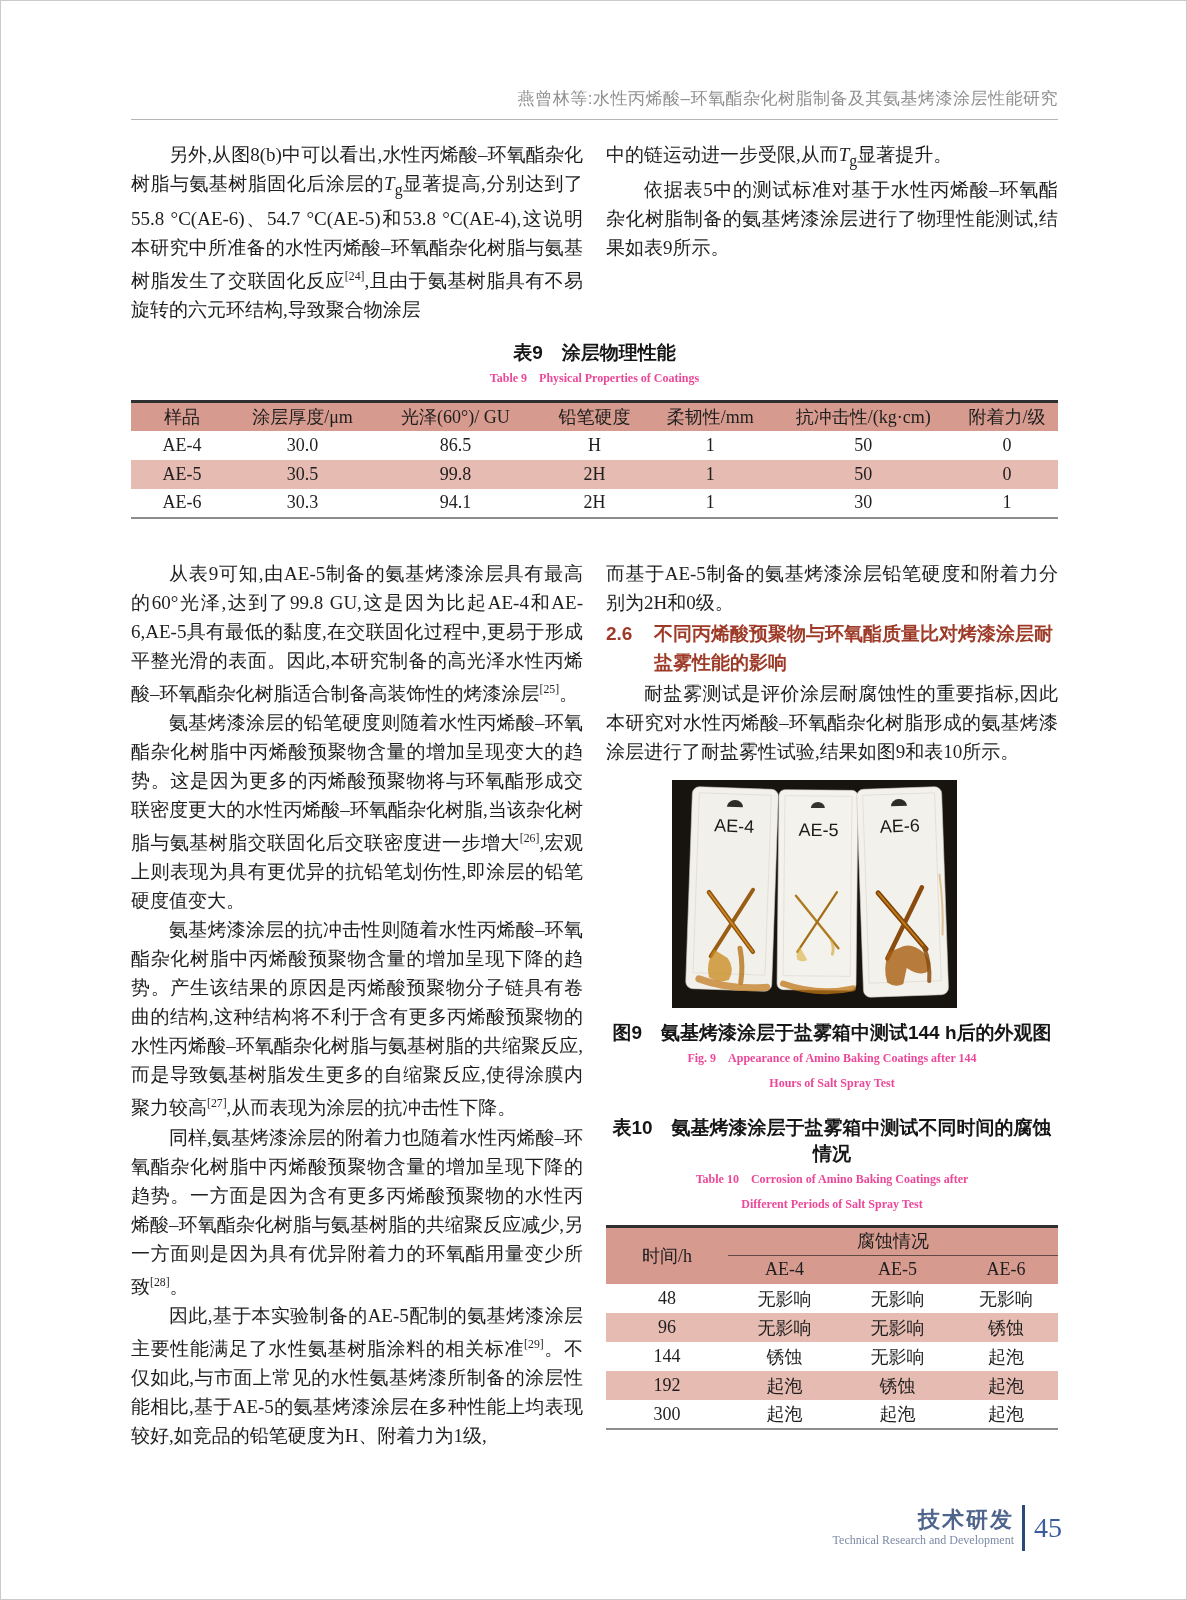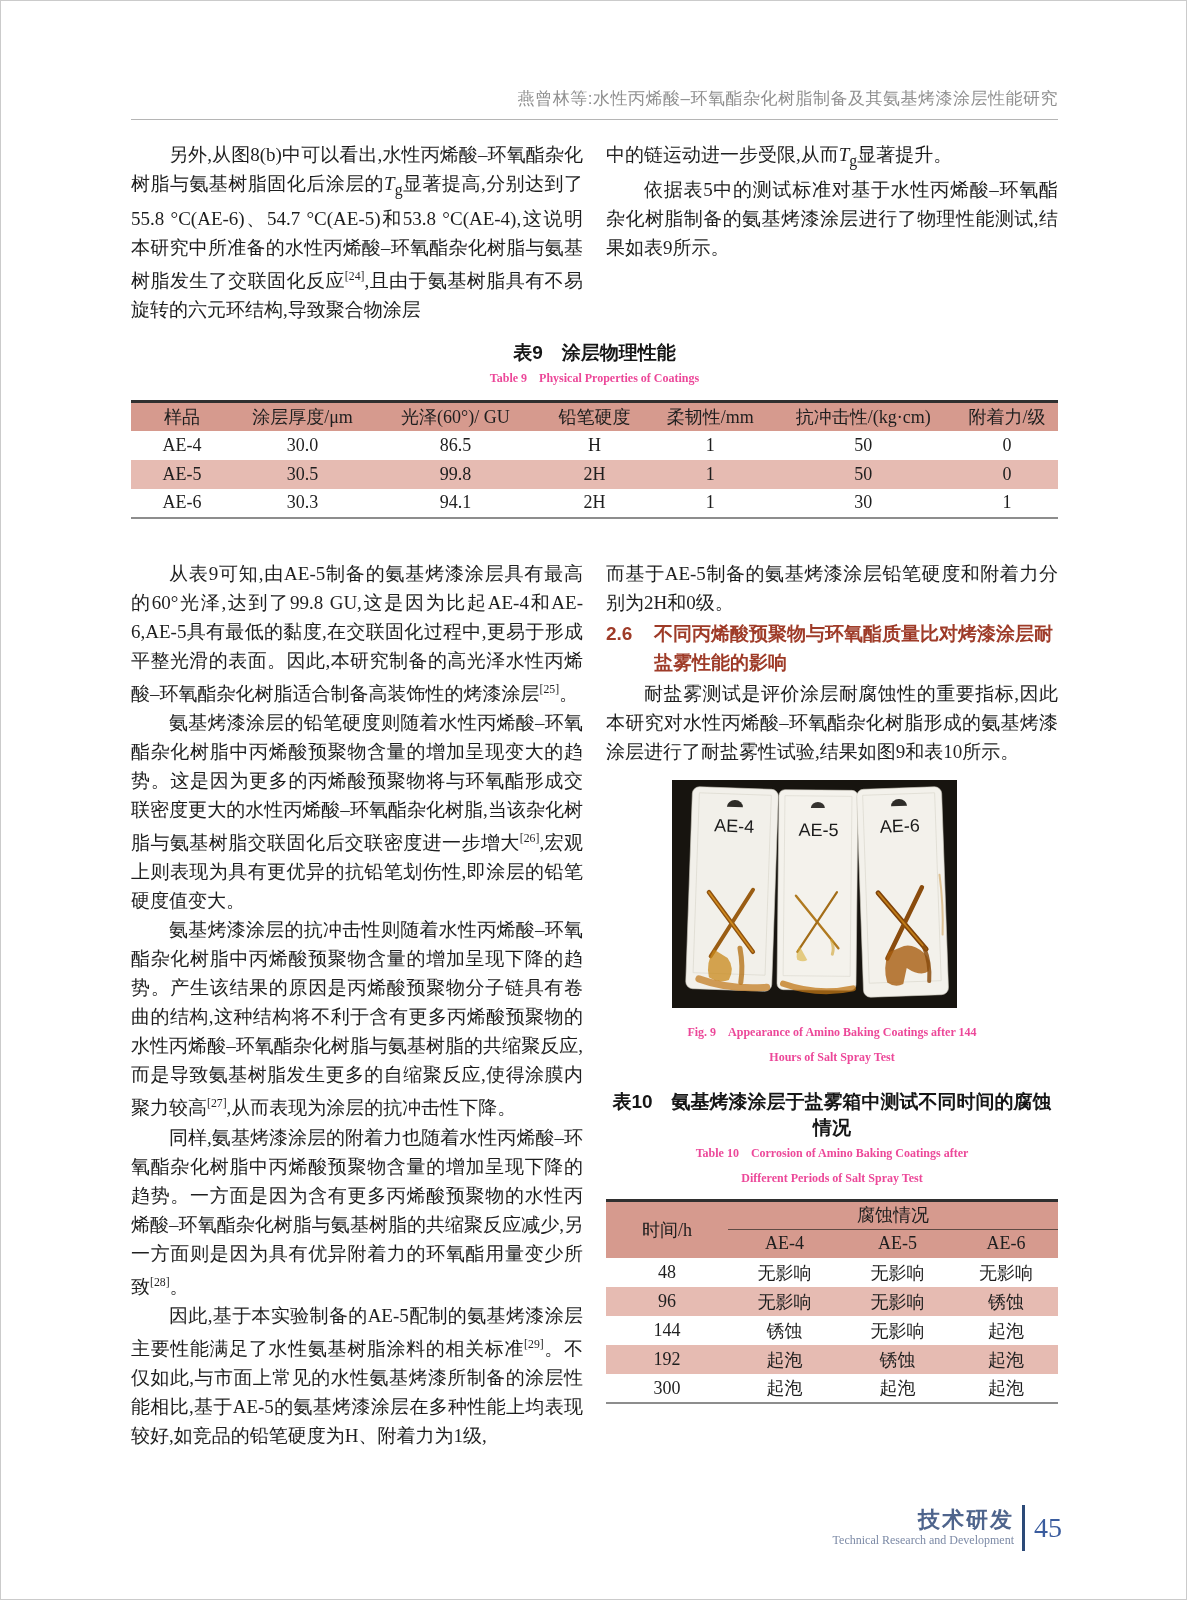--- a/index.html
+++ b/index.html
@@ -187,20 +187,21 @@
             <path d="M250 108 L213 178" stroke="#8a4c0e" stroke-width="4.5" stroke-linecap="round" fill="none"></path>
             <path d="M206 112 L252 170" stroke="#c07c18" stroke-width="1.8" stroke-linecap="round" fill="none"></path>
             <path d="M214 172 q-6 16 -2 30 q8 6 16 2 l4 -16 q14 10 22 4 q4 -10 -4 -18 q-10 -10 -20 -8 z" fill="#a85e10" opacity="0.8"></path>
             <path d="M250 168 q6 16 4 34" stroke="#8a4c0e" stroke-width="4" stroke-linecap="round" fill="none" opacity="0.85"></path>
             <path d="M268 96 q3 30 1 60" stroke="#c8923c" stroke-width="2" stroke-linecap="round" fill="none" opacity="0.5"></path>
           </g>
         </svg>
       </figure>
 
       <div class="fig-cap">
+        <div class="cap-cn">图9　氨基烤漆涂层于盐雾箱中测试144 h后的外观图</div>
         <div class="cap-en">Fig. 9　Appearance of Amino Baking Coatings after 144</div>
         <div class="cap-en">Hours of Salt Spray Test</div>
       </div>
 
       <div class="tbl-cap" style="margin-top:19px">
         <div class="cap-cn">表10　氨基烤漆涂层于盐雾箱中测试不同时间的腐蚀情况</div>
         <div class="cap-en">Table 10　Corrosion of Amino Baking Coatings after</div>
         <div class="cap-en">Different Periods of Salt Spray Test</div>
       </div>
       <table class="t10">

